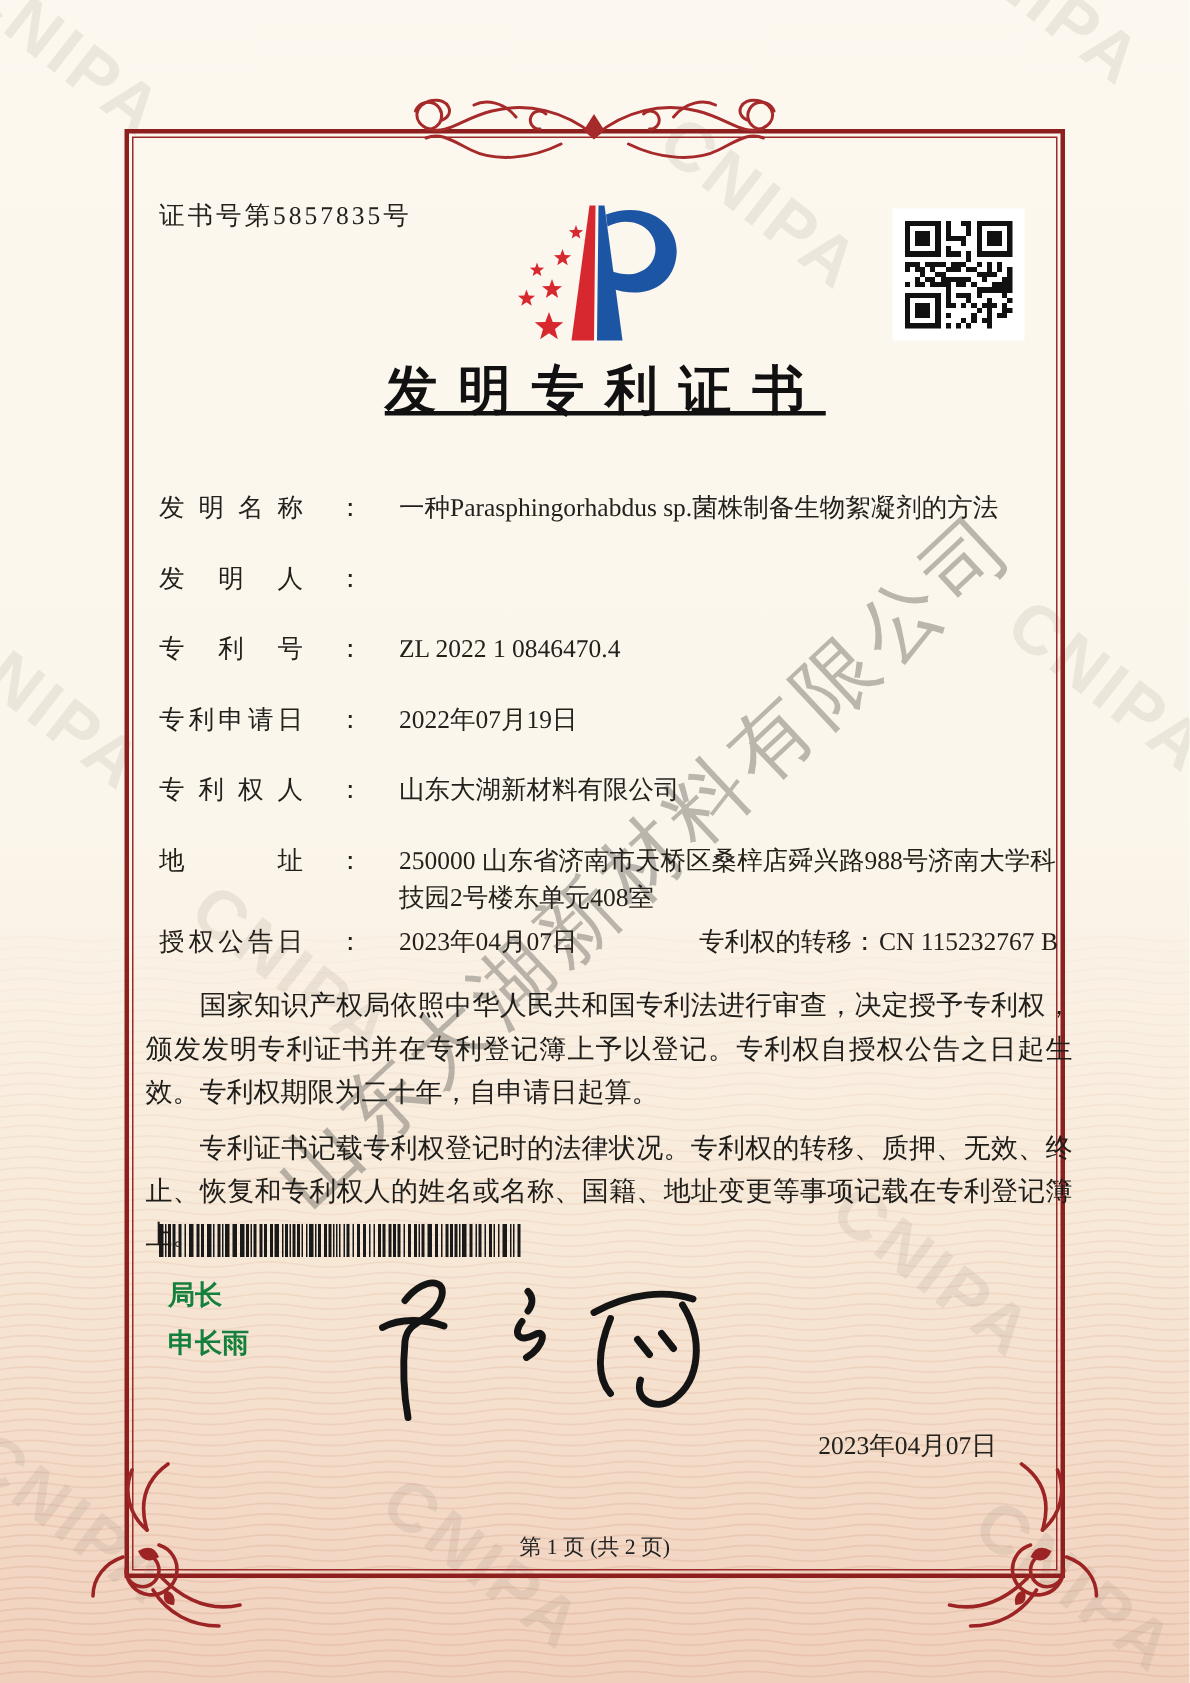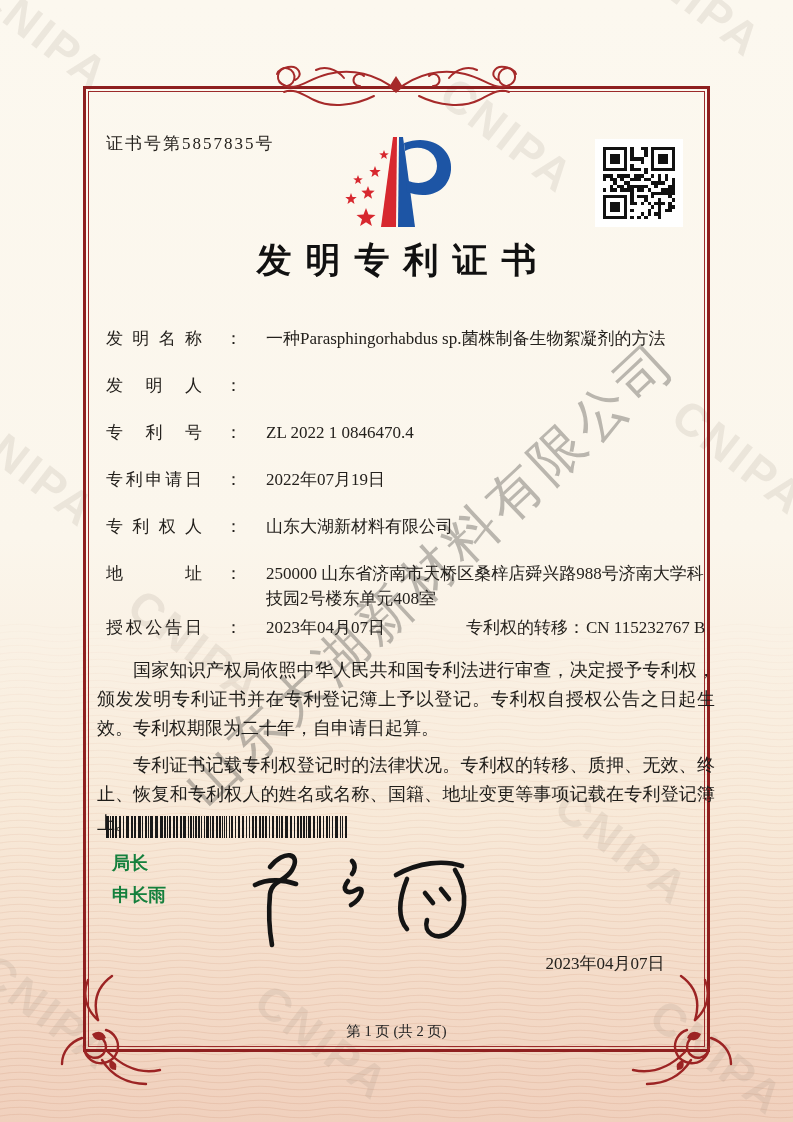--- a/index.html
+++ b/index.html
@@ -30,21 +30,21 @@
   .waves{position:absolute;left:0;top:620px;z-index:0;}
   .ornament{position:absolute;z-index:3;}
   
   .content{position:absolute;inset:0;z-index:4;}
   .cert-number{position:absolute;left:106px;top:132px;font-size:17px;letter-spacing:2px;}
   .logo{position:absolute;left:336px;top:130px;}
   .qr-box{position:absolute;left:595px;top:139px;width:88px;height:88px;background:#fff;
     display:flex;align-items:center;justify-content:center;}
   .title{
     position:absolute;left:0;top:237px;width:100%;text-align:center;
-    font-size:35px;font-weight:bold;letter-spacing:14px;text-indent:14px;color:#111;
+    font-size:35px;font-weight:bold;letter-spacing:14px;text-indent:14px;color:#111;text-decoration:underline;
   }
   .fields{position:absolute;left:106px;top:326px;width:600px;font-size:17px;}
   .frow{display:flex;align-items:flex-start;line-height:25px;margin-bottom:22px;gap:23px;}
   .frow.tight{margin-bottom:4px;}
   .flabel{width:96px;text-align:justify;text-align-last:justify;flex:0 0 96px;}
   .fcolon{flex:0 0 18px;}
   .fvalue{flex:1;}
   .fvalue.addr{max-width:468px;}
   .pair2{display:flex;margin-left:58px;}
   .pair2 .flabel2{white-space:nowrap;}

